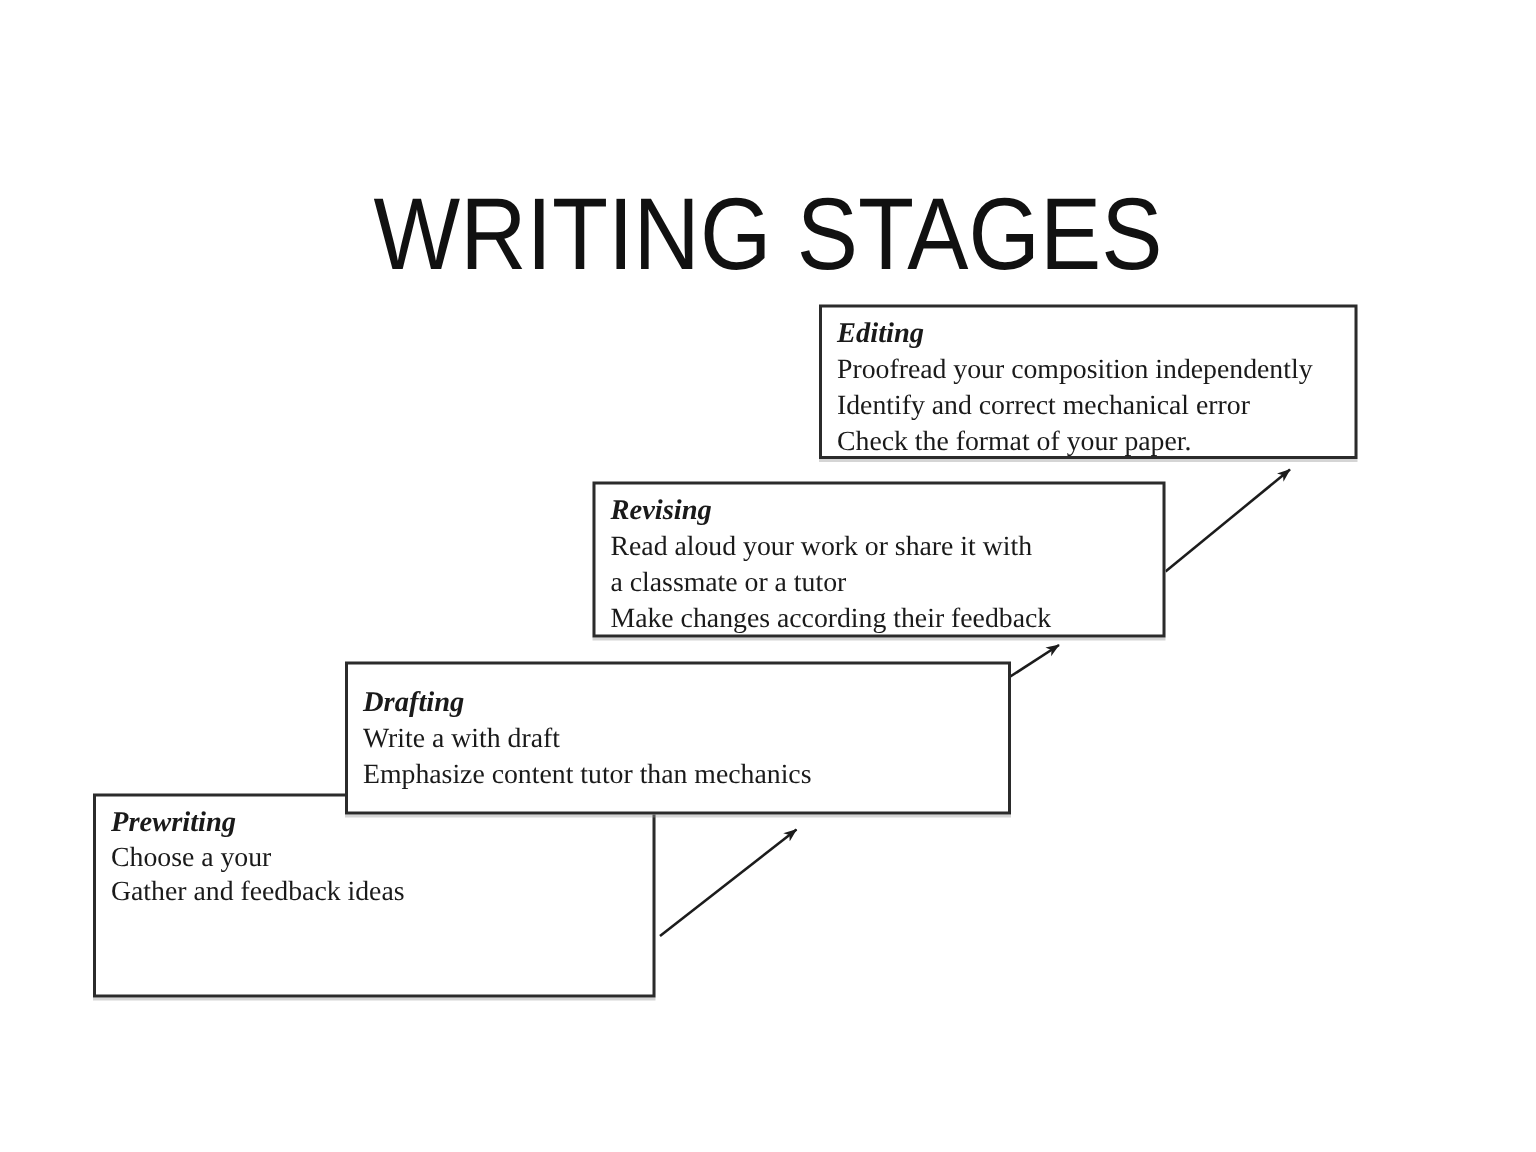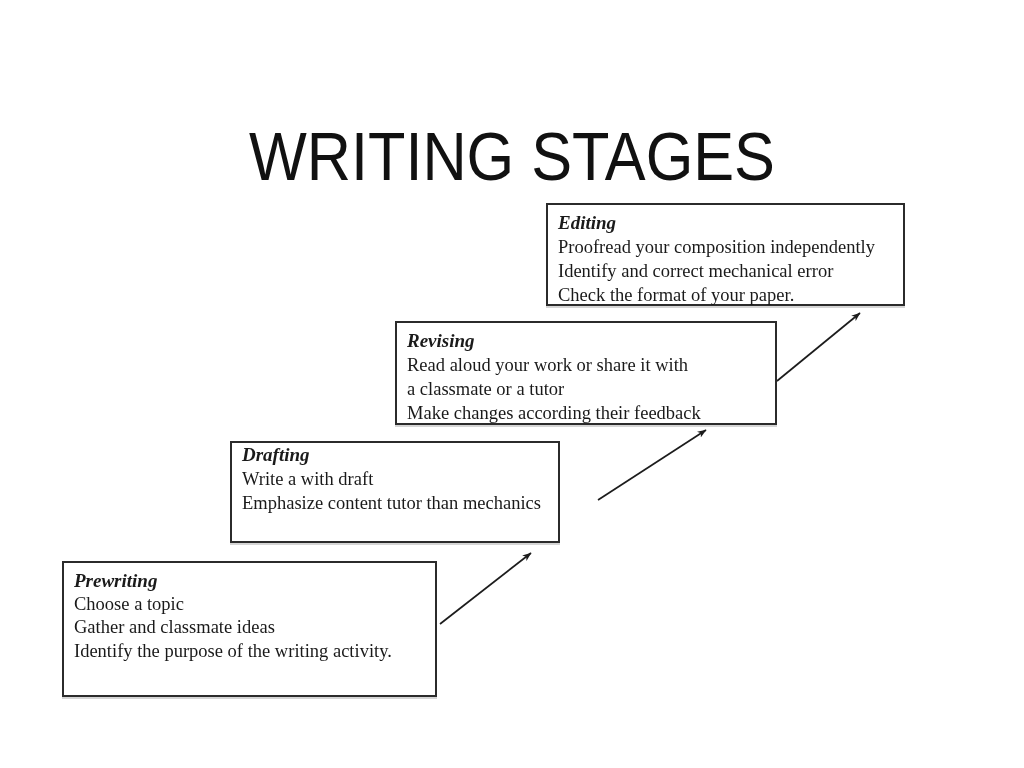--- a/index.html
+++ b/index.html
@@ -43,22 +43,22 @@
     font-size: 18.5px;
     line-height: 24px;
   }
   .stage-box .stage-title {
     font-weight: bold;
     font-style: italic;
     font-size: 19px;
   }
   .box-editing    { left: 546px; top: 180px; width: 359px; height: 103px; }
   .box-revising   { left: 395px; top: 298px; width: 382px; height: 104px; }
-  .box-drafting   { left: 230px; top: 418px; width: 330px; height: 102px; padding-top: 0; }
-  .box-prewriting { left: 62px;  top: 538px; width: 375px; height: 136px; line-height: 23.5px; }
+  .box-drafting   { left: 230px; top: 418px; width: 444px; height: 102px; padding-top: 14px; }
+  .box-prewriting { left: 62px;  top: 506px; width: 375px; height: 136px; line-height: 23.5px; }
   .arrows {
     position: absolute;
     left: 0;
     top: 0;
     width: 1024px;
     height: 768px;
     pointer-events: none;
   }
   .arrow-line {
     stroke: #1c1c1c;
@@ -79,23 +79,22 @@
         <path d="M0,0.5 L9,4 L0,7.5 L2.5,4 Z" fill="#1c1c1c"></path>
       </marker>
     </defs>
     <line class="arrow-line" x1="440" y1="601" x2="531" y2="530" marker-end="url(#arrowhead)"></line>
     <line class="arrow-line" x1="598" y1="477" x2="706" y2="407" marker-end="url(#arrowhead)"></line>
     <line class="arrow-line" x1="777" y1="358" x2="860" y2="290" marker-end="url(#arrowhead)"></line>
   </svg>
 
   <div class="stage-box box-prewriting">
     <div class="stage-title">Prewriting</div>
-    <div class="stage-line">Choose a topic</div>
-    <div class="stage-line">Gather and classmate ideas</div>
-    <div class="stage-line">Identify the purpose of the writing activity.</div>
+    <div class="stage-line">Choose a your</div>
+    <div class="stage-line">Gather and feedback ideas</div>
   </div>
 
   <div class="stage-box box-drafting">
     <div class="stage-title">Drafting</div>
     <div class="stage-line">Write a with draft</div>
     <div class="stage-line">Emphasize content tutor than mechanics</div>
   </div>
 
   <div class="stage-box box-revising">
     <div class="stage-title">Revising</div>

